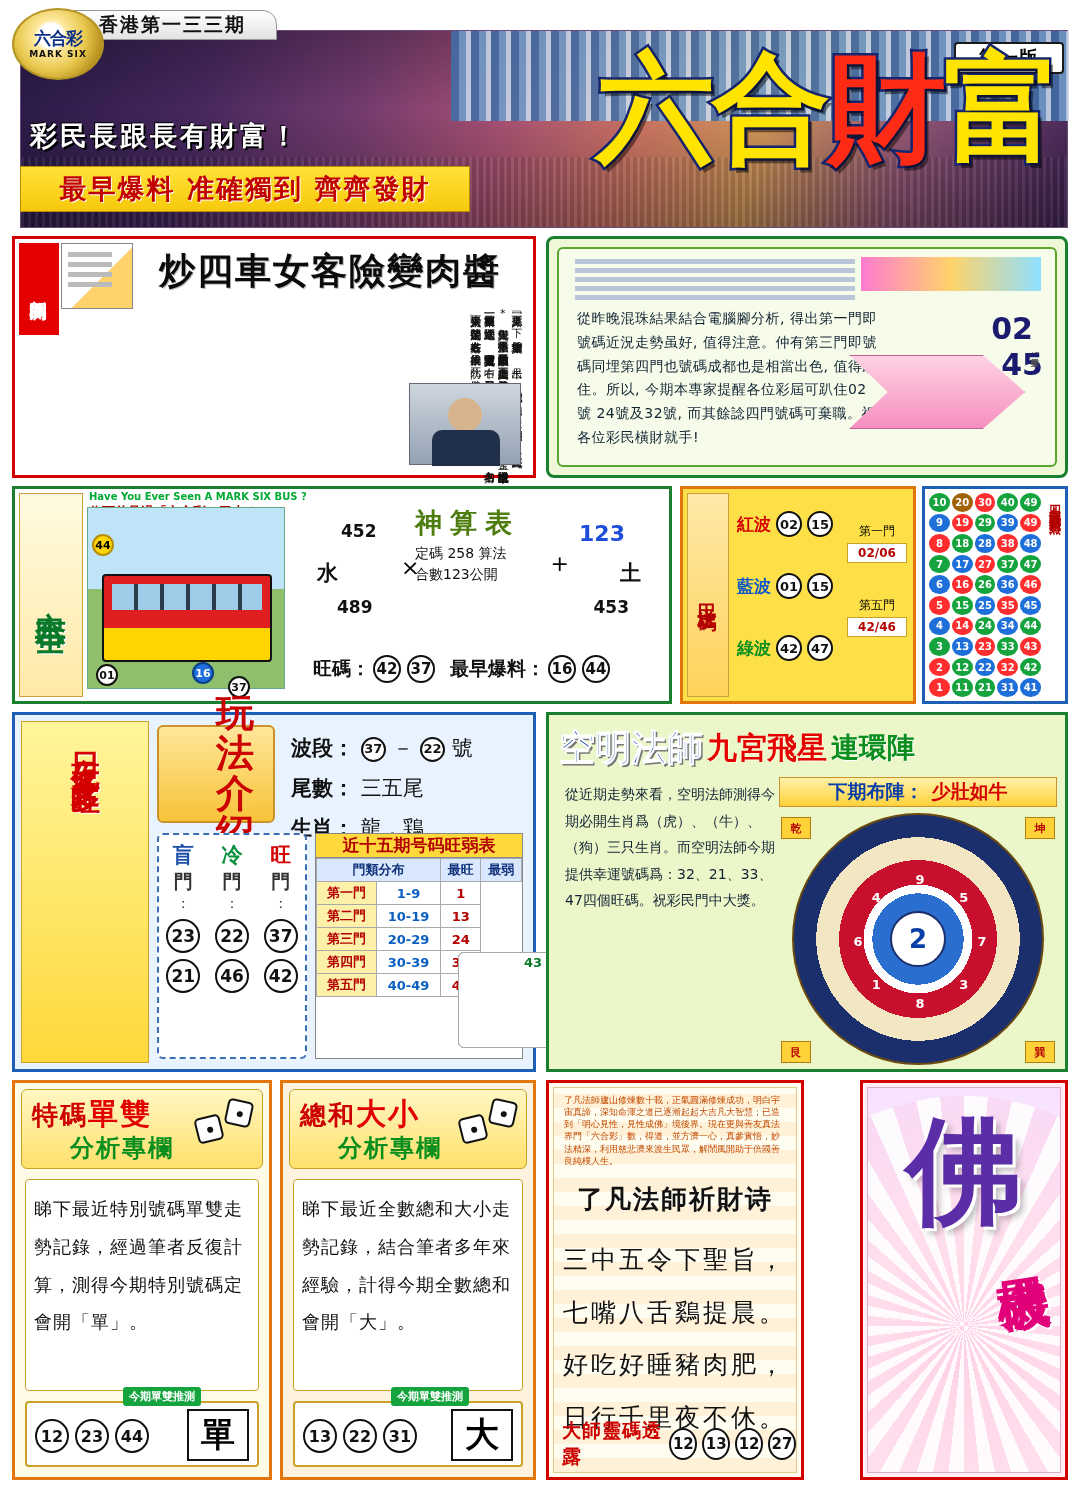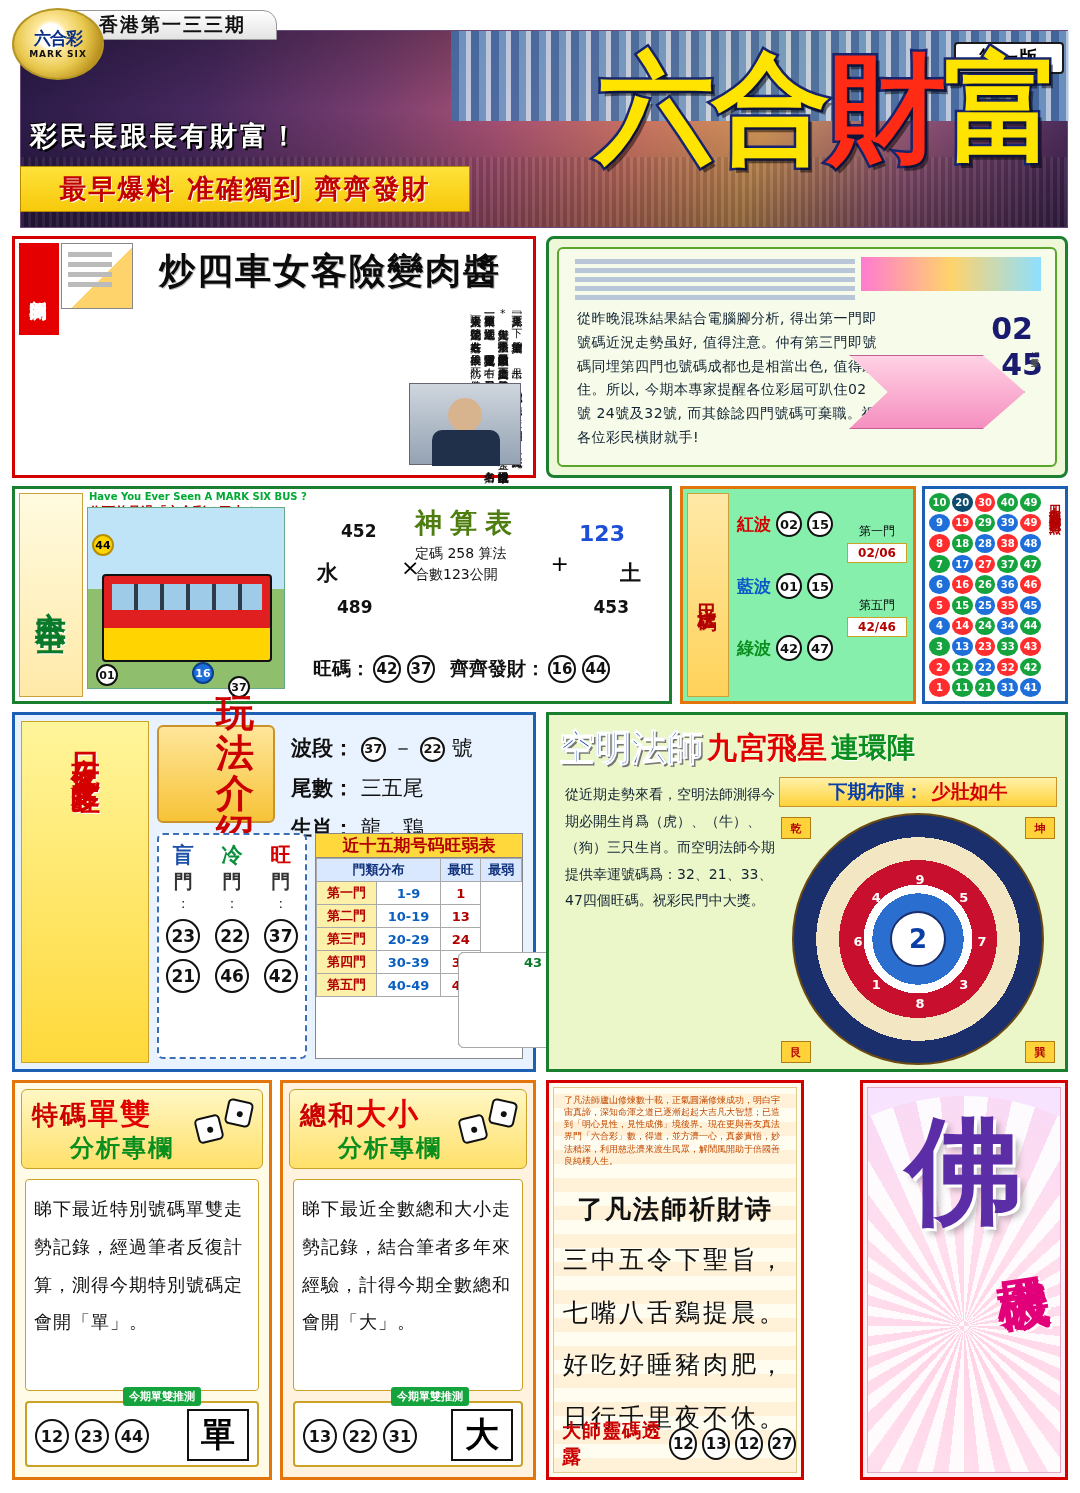--- a/index.html
+++ b/index.html
@@ -186,21 +186,21 @@
   .calc-l3{ position:absolute; left:40px; top:100px; font-size:17px; font-weight:bold; color:#111;}
   .calc-r1{ position:absolute; right:40px; top:24px; font-size:22px; font-weight:bold; color:#1d4ed8;}
   .calc-r2{ position:absolute; right:24px; top:62px; font-size:21px; font-weight:bold; color:#111;}
   .calc-r3{ position:absolute; right:36px; top:100px; font-size:17px; font-weight:bold; color:#111;}
   .calc-x{ position:absolute; left:104px; top:58px; font-size:22px;}
   .calc-plus{ position:absolute; right:96px; top:54px; font-size:22px;}
   .calc-bottom{ position:absolute; left:16px; bottom:10px; display:flex; align-items:center; font-size:19px; font-weight:bold; color:#111;}
   .calc-bottom .ball{ width:28px; height:28px; font-size:15px; margin:0 3px; }
 
   
-  .wave{ left:680px; top:486px; width:236px; height:218px; background:#86efac; }
+  .wave{ left:680px; top:486px; width:236px; height:218px; background:#fde047; }
   .wave-side{
     position:absolute; left:4px; top:4px; width:42px; bottom:4px;
     background:linear-gradient(#ffe9a8,#ffd25a); border:1px solid #caa13a;
     display:flex; align-items:center; justify-content:center;
   }
   .wave-side span{ writing-mode:vertical-rl; font-size:19px; font-weight:bold; color:#b30000; letter-spacing:3px;}
   .wave-row{ position:absolute; left:54px; display:flex; align-items:center; font-size:17px; font-weight:bold;}
   .wave-row .ball{ width:26px; height:26px; font-size:13px; margin-left:5px;}
   .wave-right{ position:absolute; right:6px; top:34px; width:60px; text-align:center; font-size:12px;}
   .wave-box{ background:#fff; border:1px solid #c9a227; margin-top:3px; padding:2px 0; font-size:12px; font-weight:bold; color:#b30000;}
@@ -345,21 +345,21 @@
     background:
       repeating-linear-gradient(0deg, rgba(255,140,0,.10) 0 14px, rgba(255,255,255,0) 14px 28px),
       #fffdf0;
     border:1px solid #e4c98f;
   }
   .poem-top{
     position:absolute; left:10px; top:6px; right:10px; height:88px;
     font-size:9px; line-height:1.35; color:#c24a00; letter-spacing:0px;
   }
   .poem-title{
-    position:absolute; left:0; right:0; top:104px; text-align:center;
+    position:absolute; left:0; right:0; top:94px; text-align:center;
     font-size:26px; font-weight:bold; color:#111; letter-spacing:2px;
     font-family:"DejaVu Serif","Liberation Serif",serif;
   }
   .poem-lines{
     position:absolute; left:0; right:0; top:146px; text-align:center;
     font-size:25px; line-height:2.1; color:#111; letter-spacing:3px;
     font-family:"DejaVu Serif","Liberation Serif",serif;
   }
   .poem-foot{
     position:absolute; left:8px; right:0; bottom:10px; height:36px;
@@ -473,21 +473,21 @@
       <div class="calc-l3">489</div>
       <div class="calc-x">×</div>
       <div class="calc-r1">123</div>
       <div class="calc-r2">土</div>
       <div class="calc-r3">453</div>
       <div class="calc-plus">+</div>
       <div class="calc-bottom">
         <span>旺碼：</span>
         <span class="ball b-w">42</span>
         <span class="ball b-w">37</span>
-        <span style="margin-left:12px;">齊齊發財：</span>
+        <span style="margin-left:12px;">最早爆料：</span>
         <span class="ball b-w">16</span>
         <span class="ball b-w">44</span>
       </div>
     </div>
   </div>
 
   <div class="blk bdr-org wave">
     <div class="wave-side">
         <span>巴士送碼</span>
       </div>
@@ -510,21 +510,21 @@
       <div>第一門</div>
       <div class="wave-box">02/06</div>
       <div style="margin-top:34px;">第五門</div>
       <div class="wave-box">42/46</div>
     </div>
   </div>
 
   <div class="blk bdr-blu grid49">
     <div class="g49-inner" id="g49">
         <div style="background: rgb(20, 163, 61);">10</div>
-        <div style="background: #0c4a6e;">20</div>
+        <div style="background: #a16207;">20</div>
         <div style="background: rgb(255, 45, 45);">30</div>
         <div style="background: rgb(20, 163, 61);">40</div>
         <div style="background: rgb(20, 163, 61);">49</div>
         <div style="background: rgb(30, 111, 217);">9</div>
         <div style="background: rgb(255, 45, 45);">19</div>
         <div style="background: rgb(20, 163, 61);">29</div>
         <div style="background: rgb(30, 111, 217);">39</div>
         <div style="background: rgb(255, 45, 45);">49</div>
         <div style="background: rgb(255, 45, 45);">8</div>
         <div style="background: rgb(20, 163, 61);">18</div>

